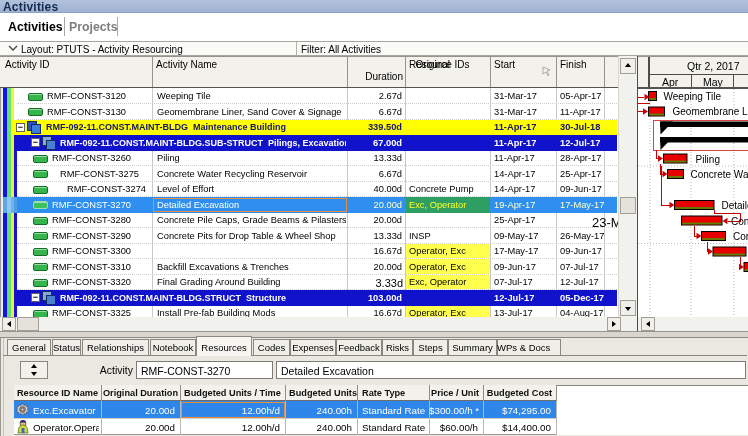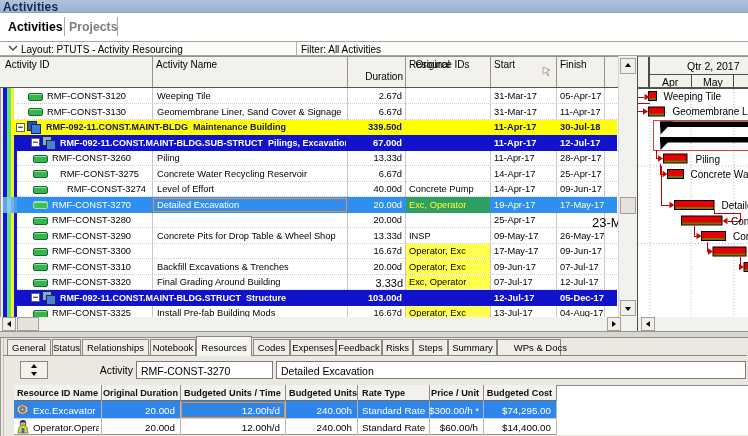--- a/index.html
+++ b/index.html
@@ -142,20 +142,21 @@
 <div class="abs" style="left:152.5px;top:109.50px;width:194px;height:14.5px;border:1px solid #e78f3c;box-sizing:border-box;"></div>
 <div class="tx" style="left:157px;top:112.50px;color:#fff;font-size:9.3px;">Detailed Excavation</div>
 <div class="tx r" style="left:347px;top:112.50px;width:55px;color:#ffffc8;font-size:9.3px;">20.00d</div>
 <div class="abs" style="left:406px;top:109.00px;width:84px;height:15.5px;background:#2f9e63;"></div>
 <div class="tx" style="left:409px;top:112.50px;color:#ffff2a;font-size:9.3px;">Exc, Operator</div>
 <div class="tx" style="left:494px;top:112.50px;color:#ffffc8;font-size:9.3px;">19-Apr-17</div>
 <div class="tx" style="left:560px;top:112.50px;color:#ffffc8;font-size:9.3px;">17-May-17</div>
 <div class="abs" style="left:17px;top:124.50px;width:600px;height:15.5px;border-bottom:1px dotted #cdcdcd;box-sizing:border-box;"></div>
 <div class="aicon" style="left:33px;top:128.50px;"></div>
 <div class="tx" style="left:52px;top:128.00px;font-size:9.3px;">RMF-CONST-3280</div>
+<div class="tx" style="left:157px;top:128.00px;width:189px;overflow:hidden;font-size:9.3px;">Concrete Pile Caps, Grade Beams &amp; Pilasters</div>
 <div class="tx r" style="left:347px;top:128.00px;width:55px;font-size:9.3px;">20.00d</div>
 <div class="tx" style="left:494px;top:128.00px;font-size:9.3px;">25-Apr-17</div>
 <div class="tx" style="left:592px;top:128.00px;font-size:13px;">23-May-17</div>
 <div class="abs" style="left:17px;top:140.00px;width:600px;height:15.5px;border-bottom:1px dotted #cdcdcd;box-sizing:border-box;"></div>
 <div class="aicon" style="left:33px;top:144.00px;"></div>
 <div class="tx" style="left:52px;top:143.50px;font-size:9.3px;">RMF-CONST-3290</div>
 <div class="tx" style="left:157px;top:143.50px;width:189px;overflow:hidden;font-size:9.3px;">Concrete Pits for Drop Table &amp; Wheel Shop</div>
 <div class="tx r" style="left:347px;top:143.50px;width:55px;font-size:9.3px;">13.33d</div>
 <div class="tx" style="left:409px;top:143.50px;font-size:9.3px;">INSP</div>
 <div class="tx" style="left:494px;top:143.50px;font-size:9.3px;">09-May-17</div>
@@ -317,21 +318,21 @@
 <div class="tx" style="left:290px;top:343px;width:46px;text-align:center;font-size:9.5px;">Expenses</div>
 <div class="abs" style="left:336px;top:339px;width:46px;height:16px;background:#efeee8;border:1px solid #8a877f;border-bottom:none;box-sizing:border-box;"></div>
 <div class="tx" style="left:336px;top:343px;width:46px;text-align:center;font-size:9.5px;">Feedback</div>
 <div class="abs" style="left:382px;top:339px;width:31px;height:16px;background:#efeee8;border:1px solid #8a877f;border-bottom:none;box-sizing:border-box;"></div>
 <div class="tx" style="left:382px;top:343px;width:31px;text-align:center;font-size:9.5px;">Risks</div>
 <div class="abs" style="left:413px;top:339px;width:35px;height:16px;background:#efeee8;border:1px solid #8a877f;border-bottom:none;box-sizing:border-box;"></div>
 <div class="tx" style="left:413px;top:343px;width:35px;text-align:center;font-size:9.5px;">Steps</div>
 <div class="abs" style="left:448px;top:339px;width:49px;height:16px;background:#efeee8;border:1px solid #8a877f;border-bottom:none;box-sizing:border-box;"></div>
 <div class="tx" style="left:448px;top:343px;width:49px;text-align:center;font-size:9.5px;">Summary</div>
 <div class="abs" style="left:497px;top:339px;width:64px;height:16px;background:#efeee8;border:1px solid #8a877f;border-bottom:none;box-sizing:border-box;"></div>
-<div class="tx" style="left:497px;top:343px;width:70px;text-align:right;font-size:9.5px;">WPs &amp; Docs</div>
+<div class="tx" style="left:497px;top:343px;width:70px;text-align:left;font-size:9.5px;">WPs &amp; Docs</div>
 <div class="abs" style="left:20px;top:361px;width:28px;height:18px;background:#f2f1ec;border:1px solid #8a877f;box-sizing:border-box;"></div>
 <div class="arr" style="left:30.5px;top:364px;border-left:3.5px solid transparent;border-right:3.5px solid transparent;border-bottom:4px solid #000;"></div>
 <div class="arr" style="left:30.5px;top:372px;border-left:3.5px solid transparent;border-right:3.5px solid transparent;border-top:4px solid #000;"></div>
 <div class="tx" style="left:93px;top:365px;width:40px;text-align:right;font-size:10.5px;">Activity</div>
 <div class="abs" style="left:136px;top:361px;width:137px;height:18px;background:#fff;border:1px solid #7e7b74;box-sizing:border-box;"></div>
 <div class="tx" style="left:141px;top:366px;font-size:10.5px;">RMF-CONST-3270</div>
 <div class="abs" style="left:276px;top:361px;width:470px;height:18px;background:#fff;border:1px solid #7e7b74;box-sizing:border-box;"></div>
 <div class="tx" style="left:281px;top:366px;font-size:10.5px;">Detailed Excavation</div>
 <div class="abs" style="left:14px;top:385px;width:734px;height:50px;background:#fff;border-top:1px solid #8a877f;border-left:1px solid #8a877f;box-sizing:border-box;"></div>
 <div class="abs" style="left:14px;top:385px;width:542px;height:16px;background:#f2f1eb;border-bottom:1px solid #706e68;box-sizing:border-box;"></div>

